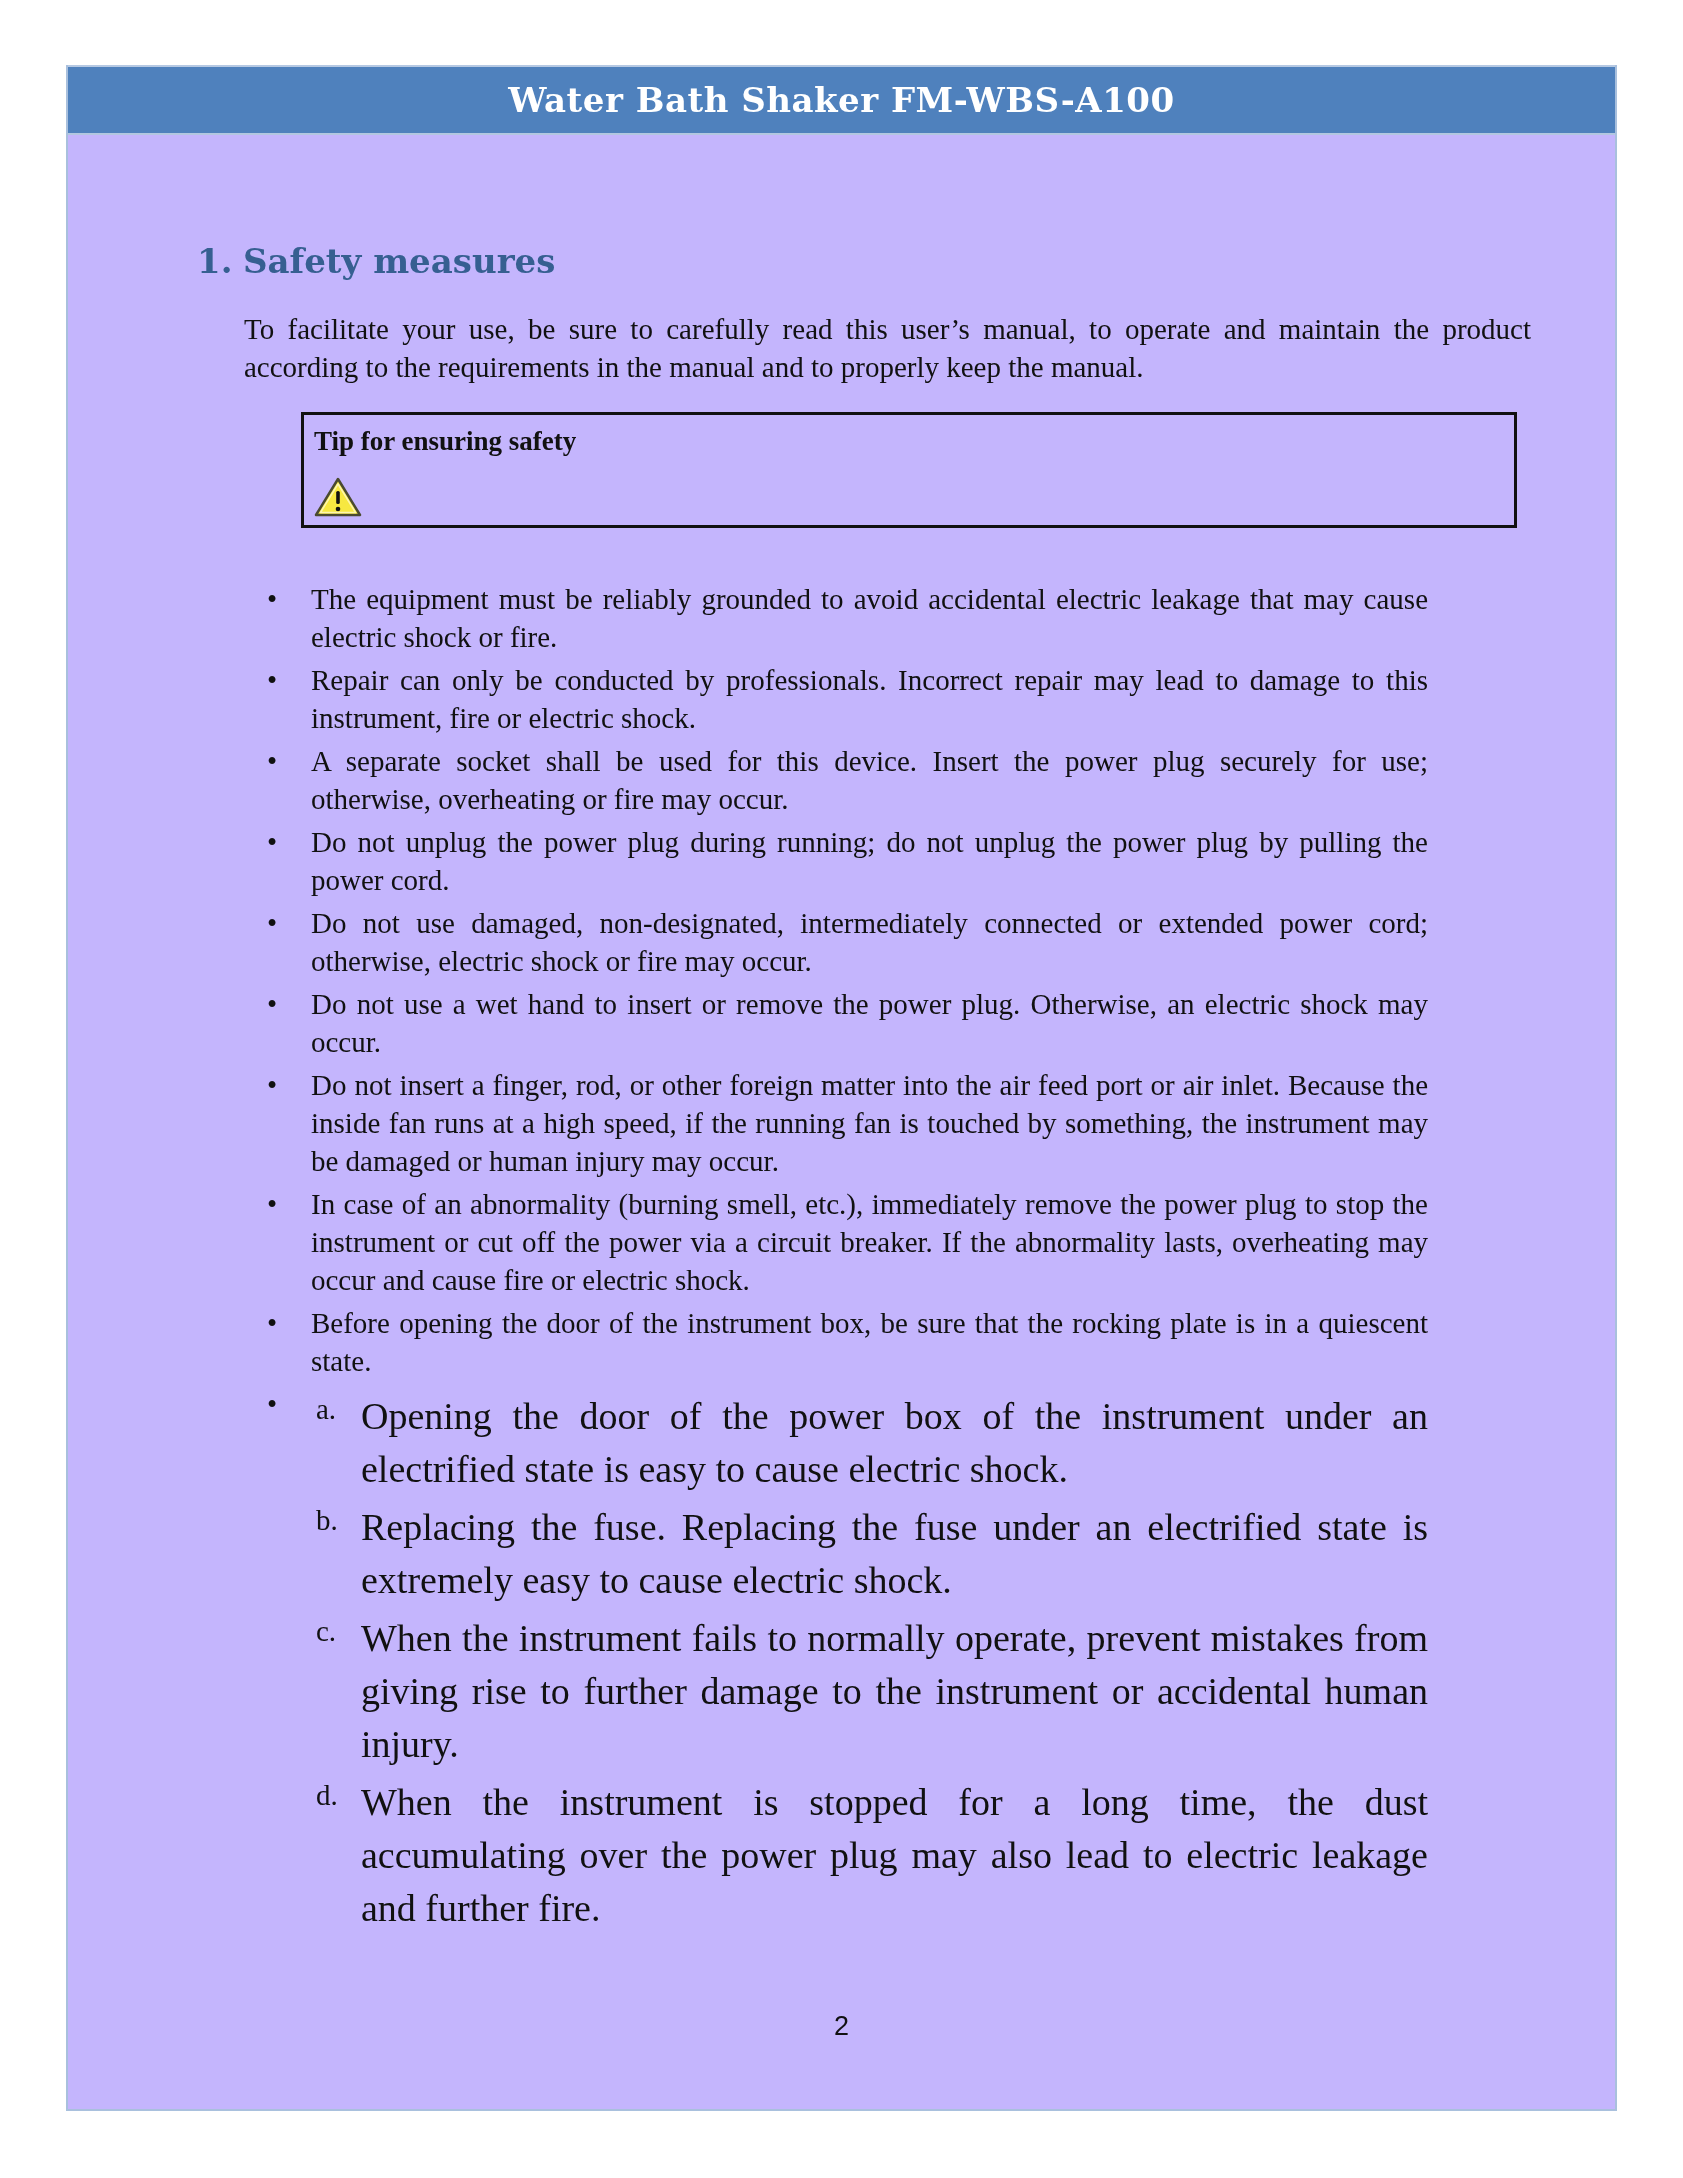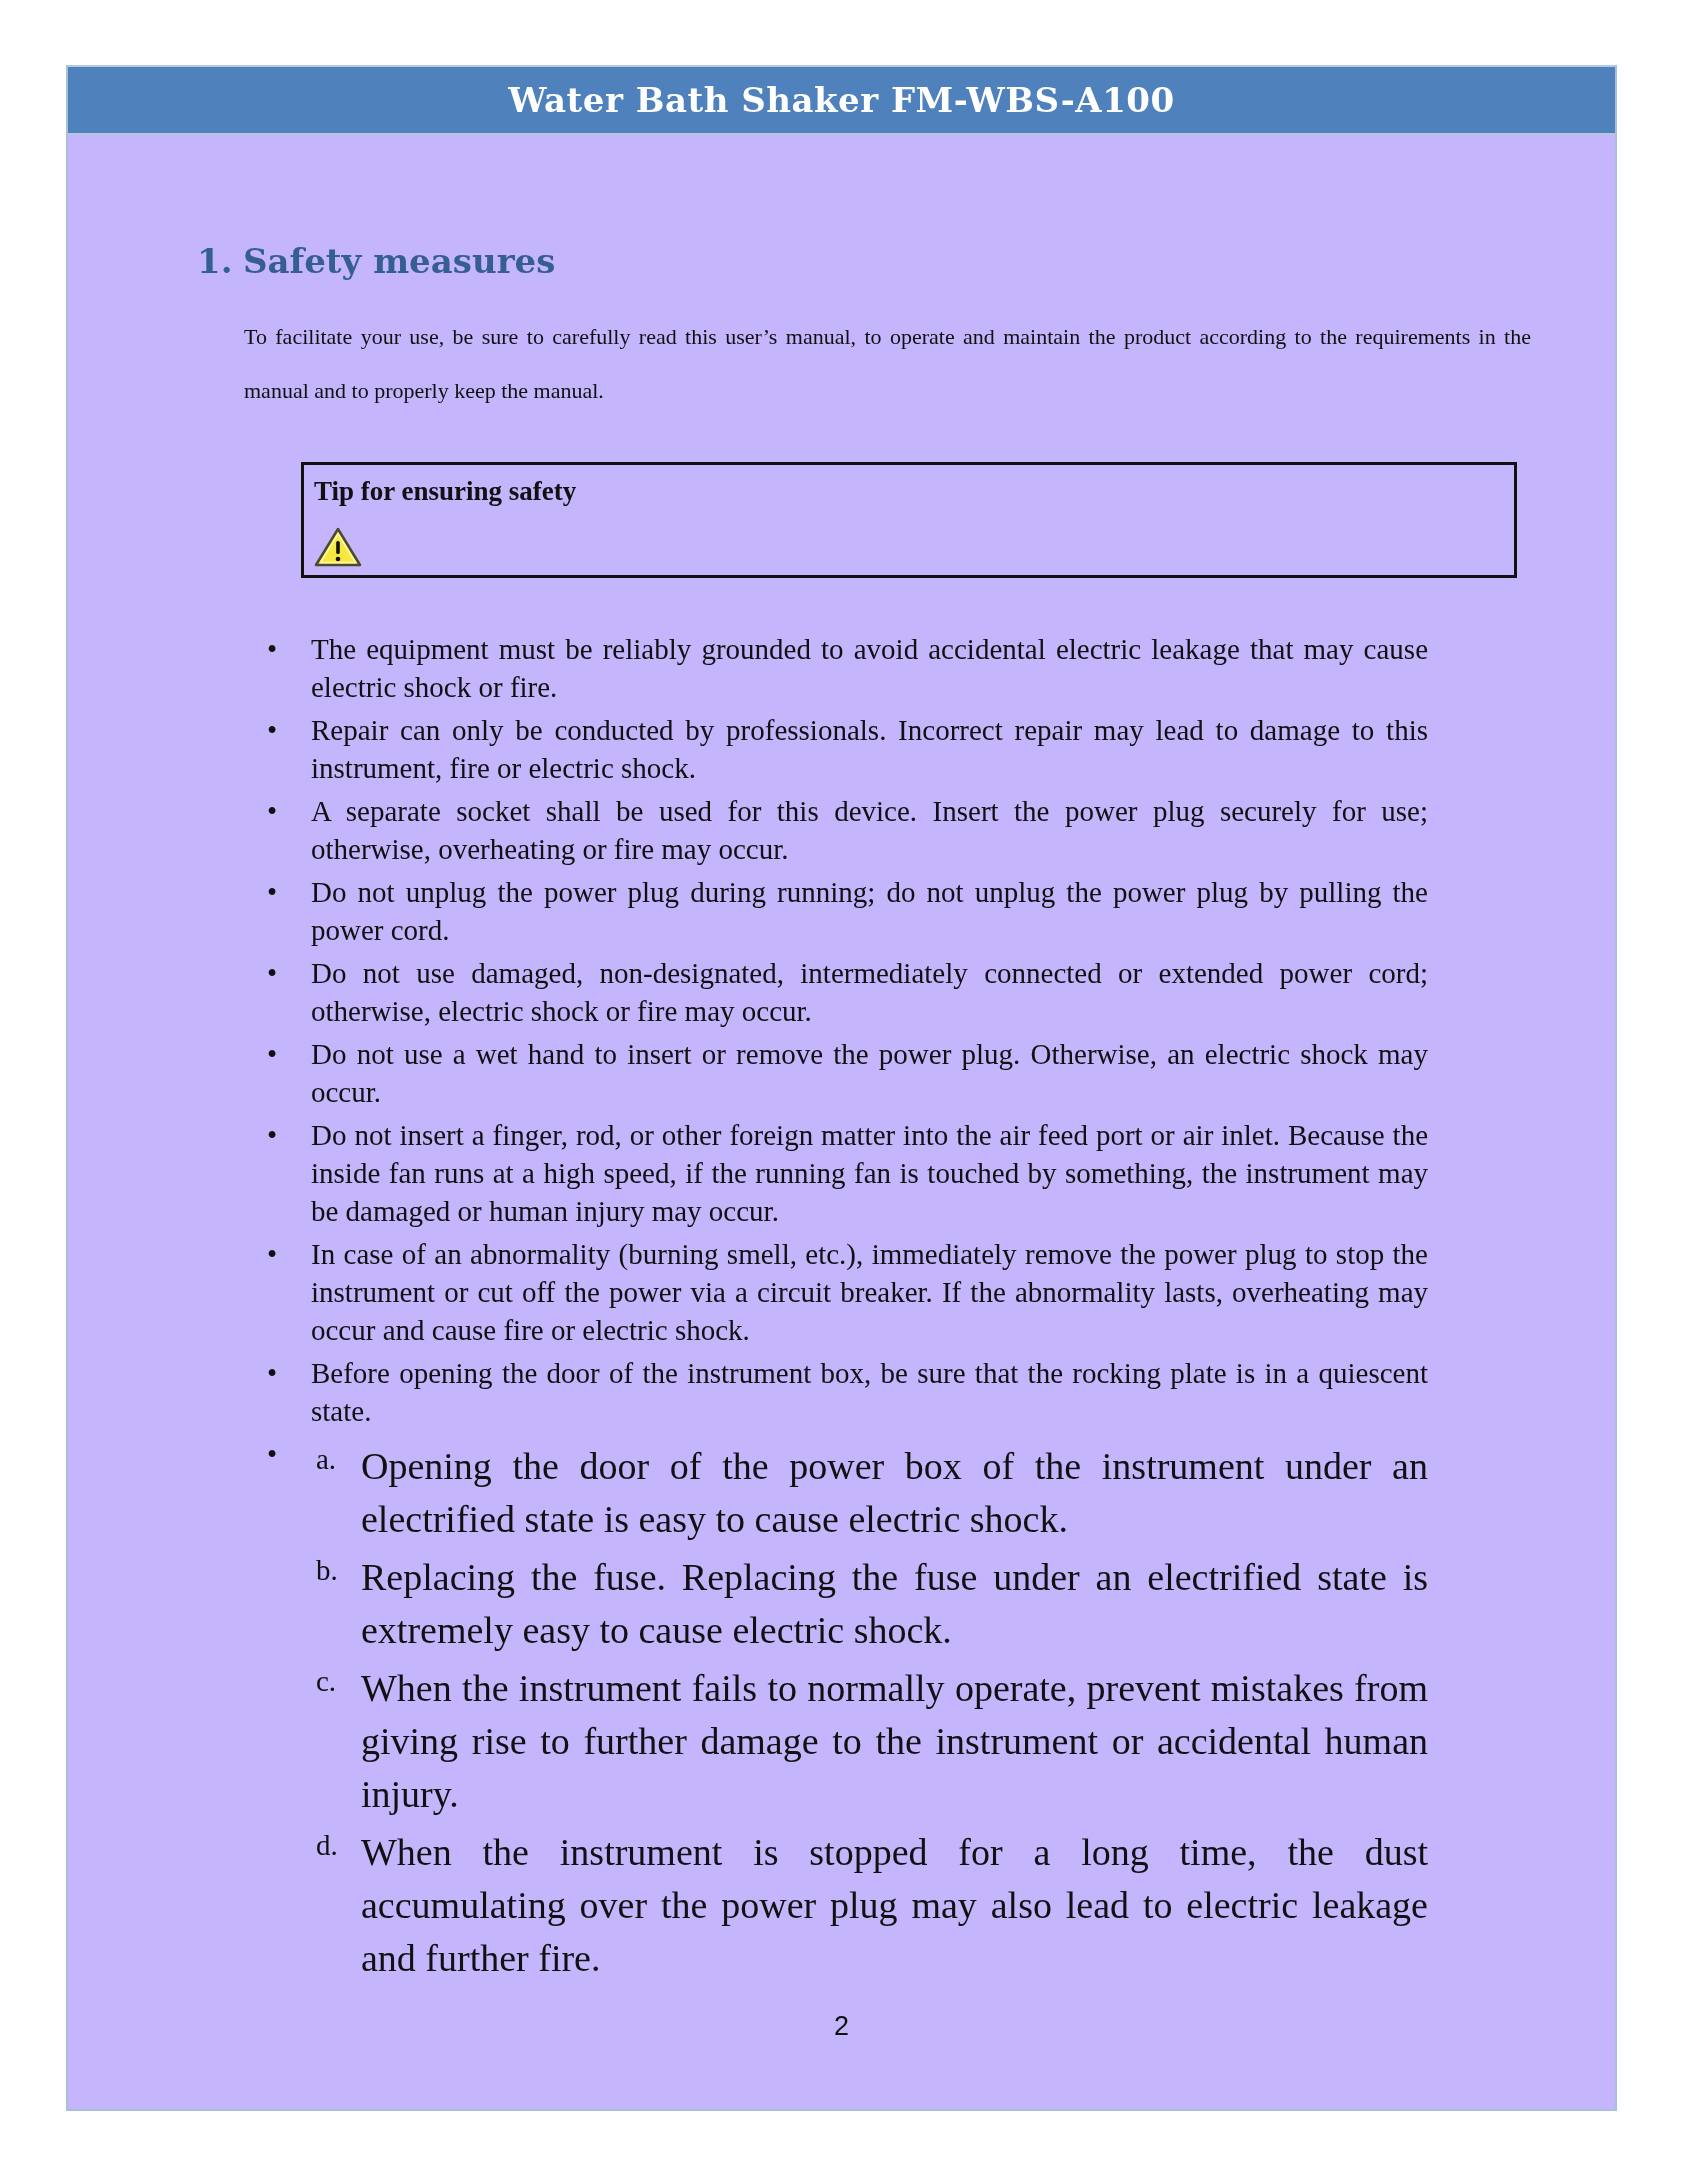--- a/index.html
+++ b/index.html
@@ -14,24 +14,24 @@
             border-top:2px solid #b6c9e3; border-bottom:2px solid #b3c7e1;
             display:flex; align-items:center; justify-content:center; }
   .banner-title { font-family:"DejaVu Serif", serif; font-weight:bold;
                   font-size:34px; color:#ffffff; letter-spacing:0.5px; }
 
   .section-heading { margin:104px 0 0 129px; font-family:"DejaVu Serif", serif;
                      font-weight:bold; font-size:34px; line-height:44px; color:#365f91;
                      display:flex; }
   .section-number { width:46px; flex:none; }
 
-  .intro { margin:27px 88px 16px 176px; width:1287px; font-size:22px; line-height:54px;
+  .intro { margin:27px 88px 16px 176px; width:1287px; font-size:29px; line-height:38px;
            text-align:justify; }
 
-  .tip-box { margin:44px 0 0 233px; width:1216px; height:116px;
+  .tip-box { margin:26px 0 0 233px; width:1216px; height:116px;
              border:3px solid #111; padding:9px 20px 0 10px; }
   .tip-title { font-weight:bold; font-size:27px; line-height:34px; }
   .danger-row { margin-top:18px; display:flex; align-items:center; gap:14px; height:42px; }
   .danger-text { font-weight:bold; font-size:27px; line-height:34px; padding-left:4px; }
   .warn-svg { width:48px; height:42px; flex:none; }
 
   .bullet-list { margin-top:52px; }
   .bullet-item { display:flex; margin-bottom:5px; }
   .bullet-marker { margin-left:199px; width:44px; flex:none;
                    font-size:29px; line-height:38px; }

